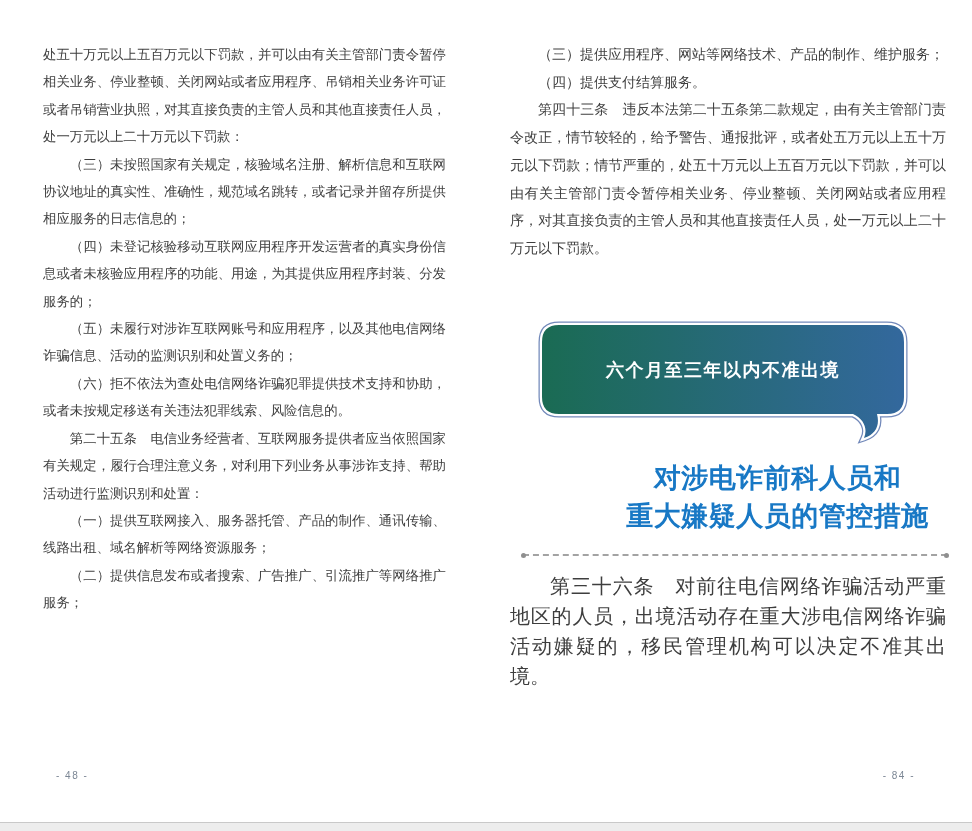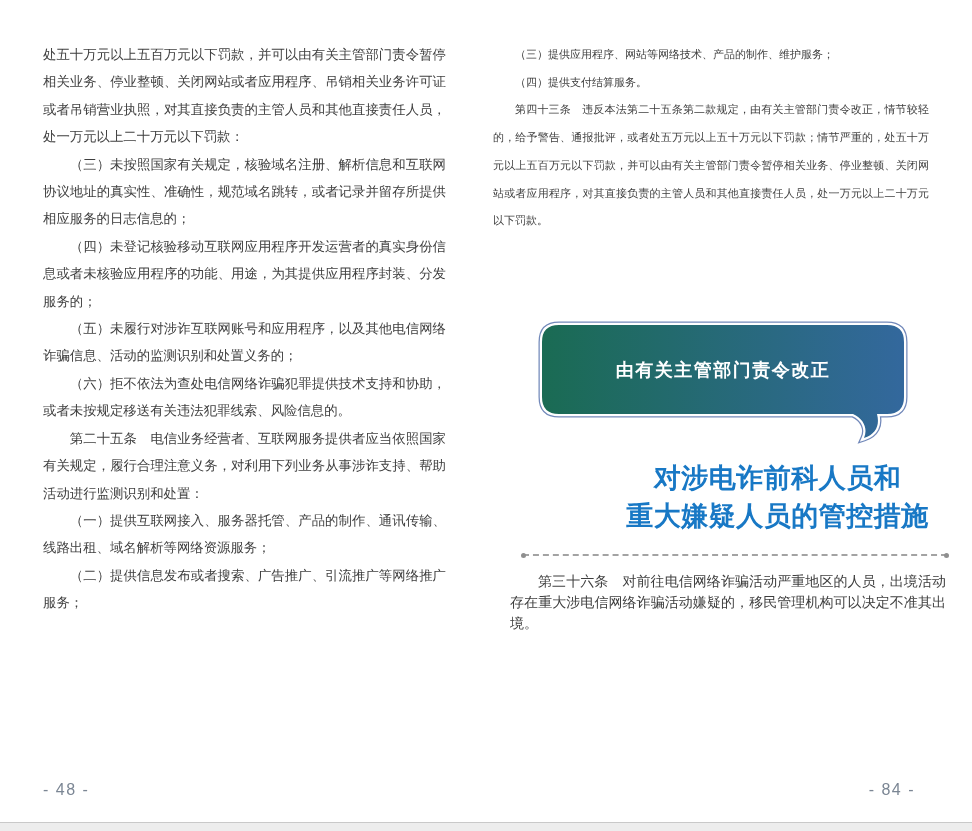--- a/index.html
+++ b/index.html
@@ -16,24 +16,24 @@
   .page-right{left:486px;width:480px;}
 
   .text-col p.para{
     margin:0;text-align:justify;text-indent:2em;
     color:var(--body-text,#3e3e3e);
   }
   .text-col p.para.no-indent{text-indent:0;}
 
   .left-col{position:absolute;left:43px;top:41px;width:403px;
     font-size:13.4px;line-height:27.4px;}
-  .right-col-top{position:absolute;left:7px;top:41px;width:436px;
-    font-size:11px;line-height:27.7px;}
+  .right-col-top{position:absolute;left:24px;top:41px;width:436px;
+    font-size:14px;line-height:27.7px;}
   .right-col-bottom{position:absolute;left:24px;top:571px;width:436px;
-    font-size:14px;line-height:21px;}
+    font-size:20px;line-height:30px;}
 
   .bubble-wrap{position:absolute;left:47px;top:318px;width:380px;height:126px;}
   .bubble-wrap svg{position:absolute;left:0;top:0;}
   .stop-start{stop-color:var(--bubble-gradient-start,#1a6b53);}
   .stop-end{stop-color:var(--bubble-gradient-end,#33689d);}
   .bubble-outline-outer{stroke:var(--bubble-outline,#7289ba);}
   .bubble-label{
     position:absolute;left:9px;top:7px;width:362px;height:89px;
     display:flex;align-items:center;justify-content:center;
     color:var(--bubble-text,#ffffff);font-size:18px;font-weight:bold;
@@ -53,22 +53,22 @@
     border-top:2px dashed #a3a3a3;
   }
   .dashed-divider::before,.dashed-divider::after{
     content:"";position:absolute;top:-3.5px;width:5px;height:5px;
     border-radius:50%;background:#8f8f8f;
   }
   .dashed-divider::before{left:-2px;}
   .dashed-divider::after{right:-2px;}
 
   .page-num{
-    position:absolute;bottom:24px;font-size:16px;
-    color:var(--page-number,#7b8694);letter-spacing:1.5px;
+    position:absolute;bottom:42px;font-size:10px;
+    color:var(--page-number,#7b8694);letter-spacing:1.5px;margin-left:13px;
   }
   .page-num-left{left:43px;}
   .page-num-right{right:51px;}
 </style>
 </head>
 <body>
 
 <div class="spread">
 
   <div class="page page-left">
@@ -97,21 +97,21 @@
         <defs>
           <linearGradient id="bubbleGrad" x1="0" y1="0" x2="1" y2="0">
             <stop offset="0" class="stop-start"></stop>
             <stop offset="1" class="stop-end"></stop>
           </linearGradient>
         </defs>
         <path class="bubble-outline-outer" d="M26 7 H354 Q371 7 371 24 V79 Q371 96 354 96 H344 C347 107 343 116 331 120 C335 111 331 101 320 96 H26 Q9 96 9 79 V24 Q9 7 26 7 Z" fill="none" stroke-width="7"></path>
         <path d="M26 7 H354 Q371 7 371 24 V79 Q371 96 354 96 H344 C347 107 343 116 331 120 C335 111 331 101 320 96 H26 Q9 96 9 79 V24 Q9 7 26 7 Z" fill="none" stroke="#ffffff" stroke-width="4.5"></path>
         <path d="M26 7 H354 Q371 7 371 24 V79 Q371 96 354 96 H344 C347 107 343 116 331 120 C335 111 331 101 320 96 H26 Q9 96 9 79 V24 Q9 7 26 7 Z" fill="url(#bubbleGrad)"></path>
       </svg>
-      <div class="bubble-label">由有关主管部门责令改正</div>
+      <div class="bubble-label">六个月至三年以内不准出境</div>
     </div>
 
     <div class="section-heading">
       <div>对涉电诈前科人员和</div>
       <div>重大嫌疑人员的管控措施</div>
     </div>
 
     <div class="dashed-divider"></div>
 
     <div class="text-col right-col-bottom">

